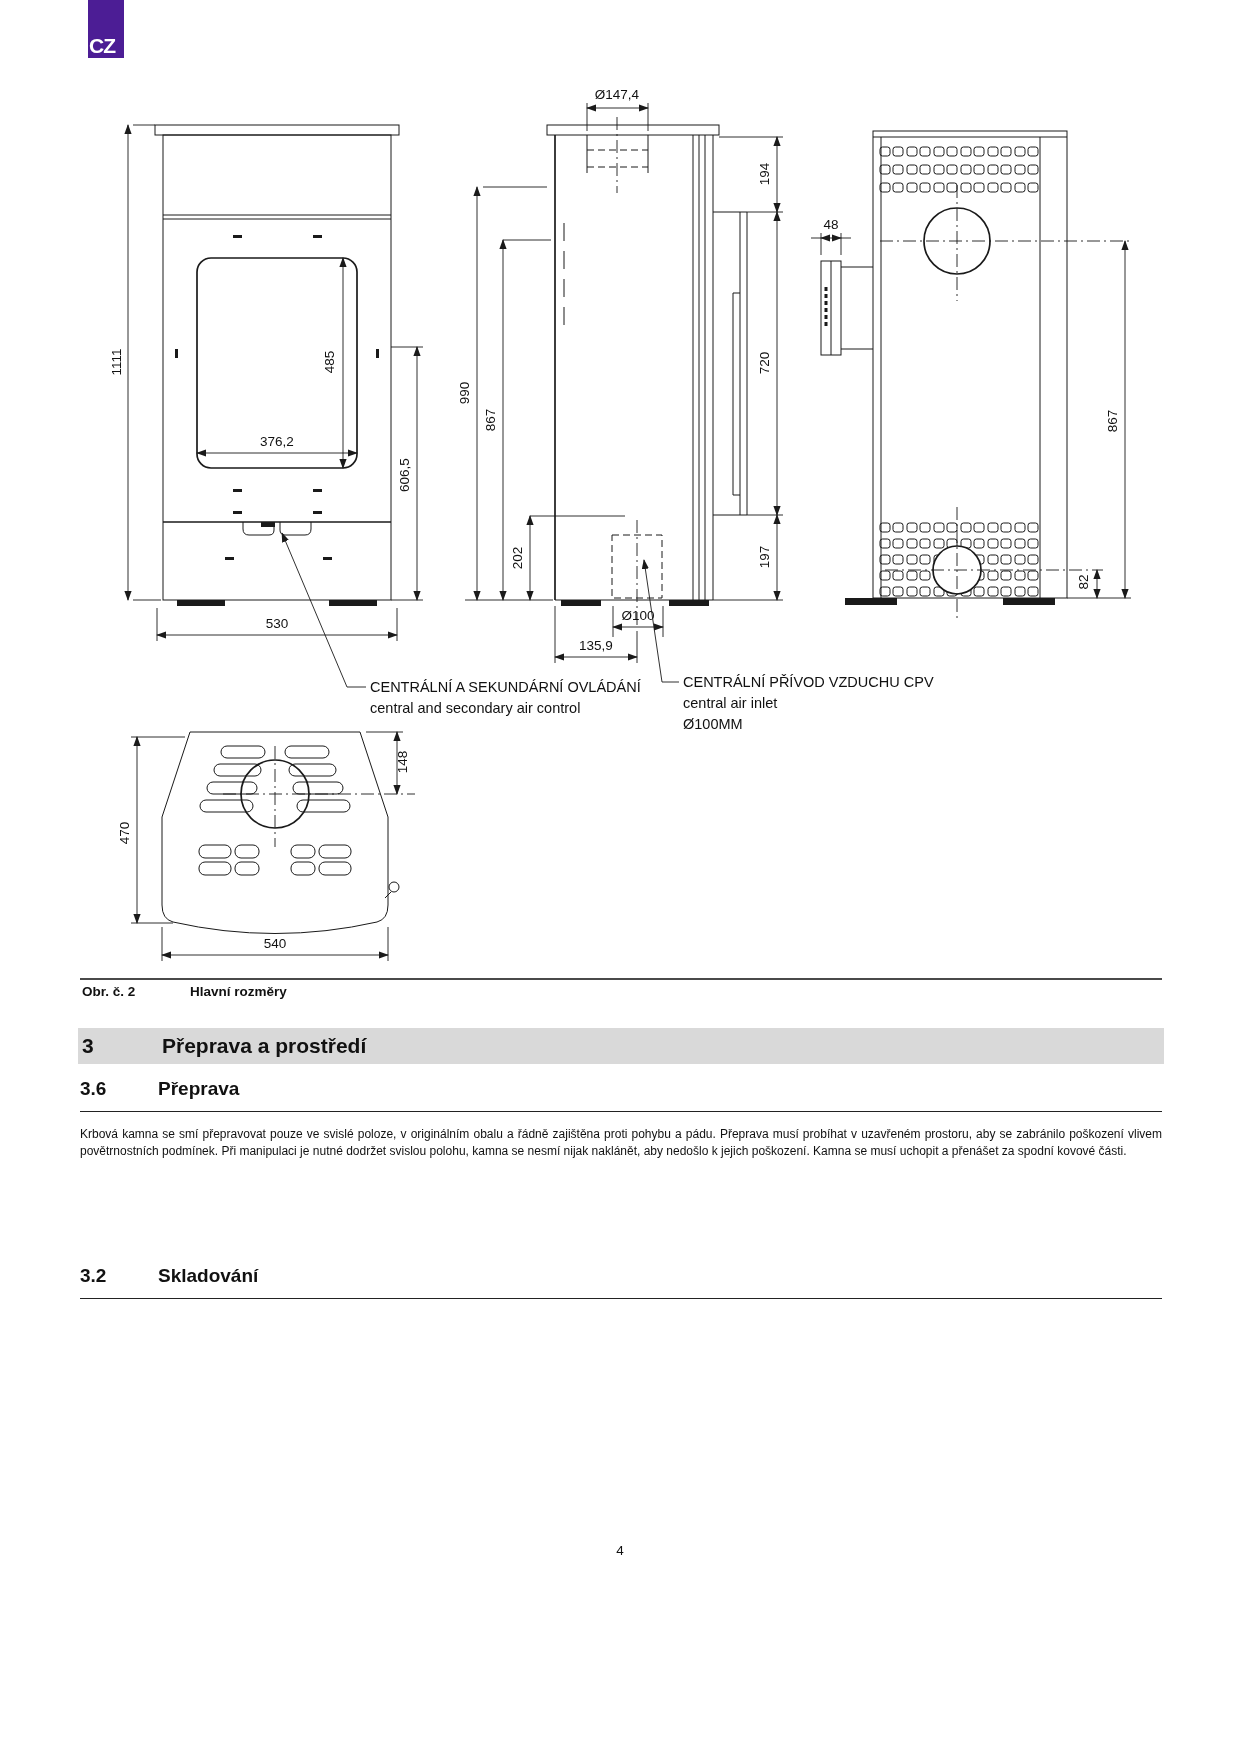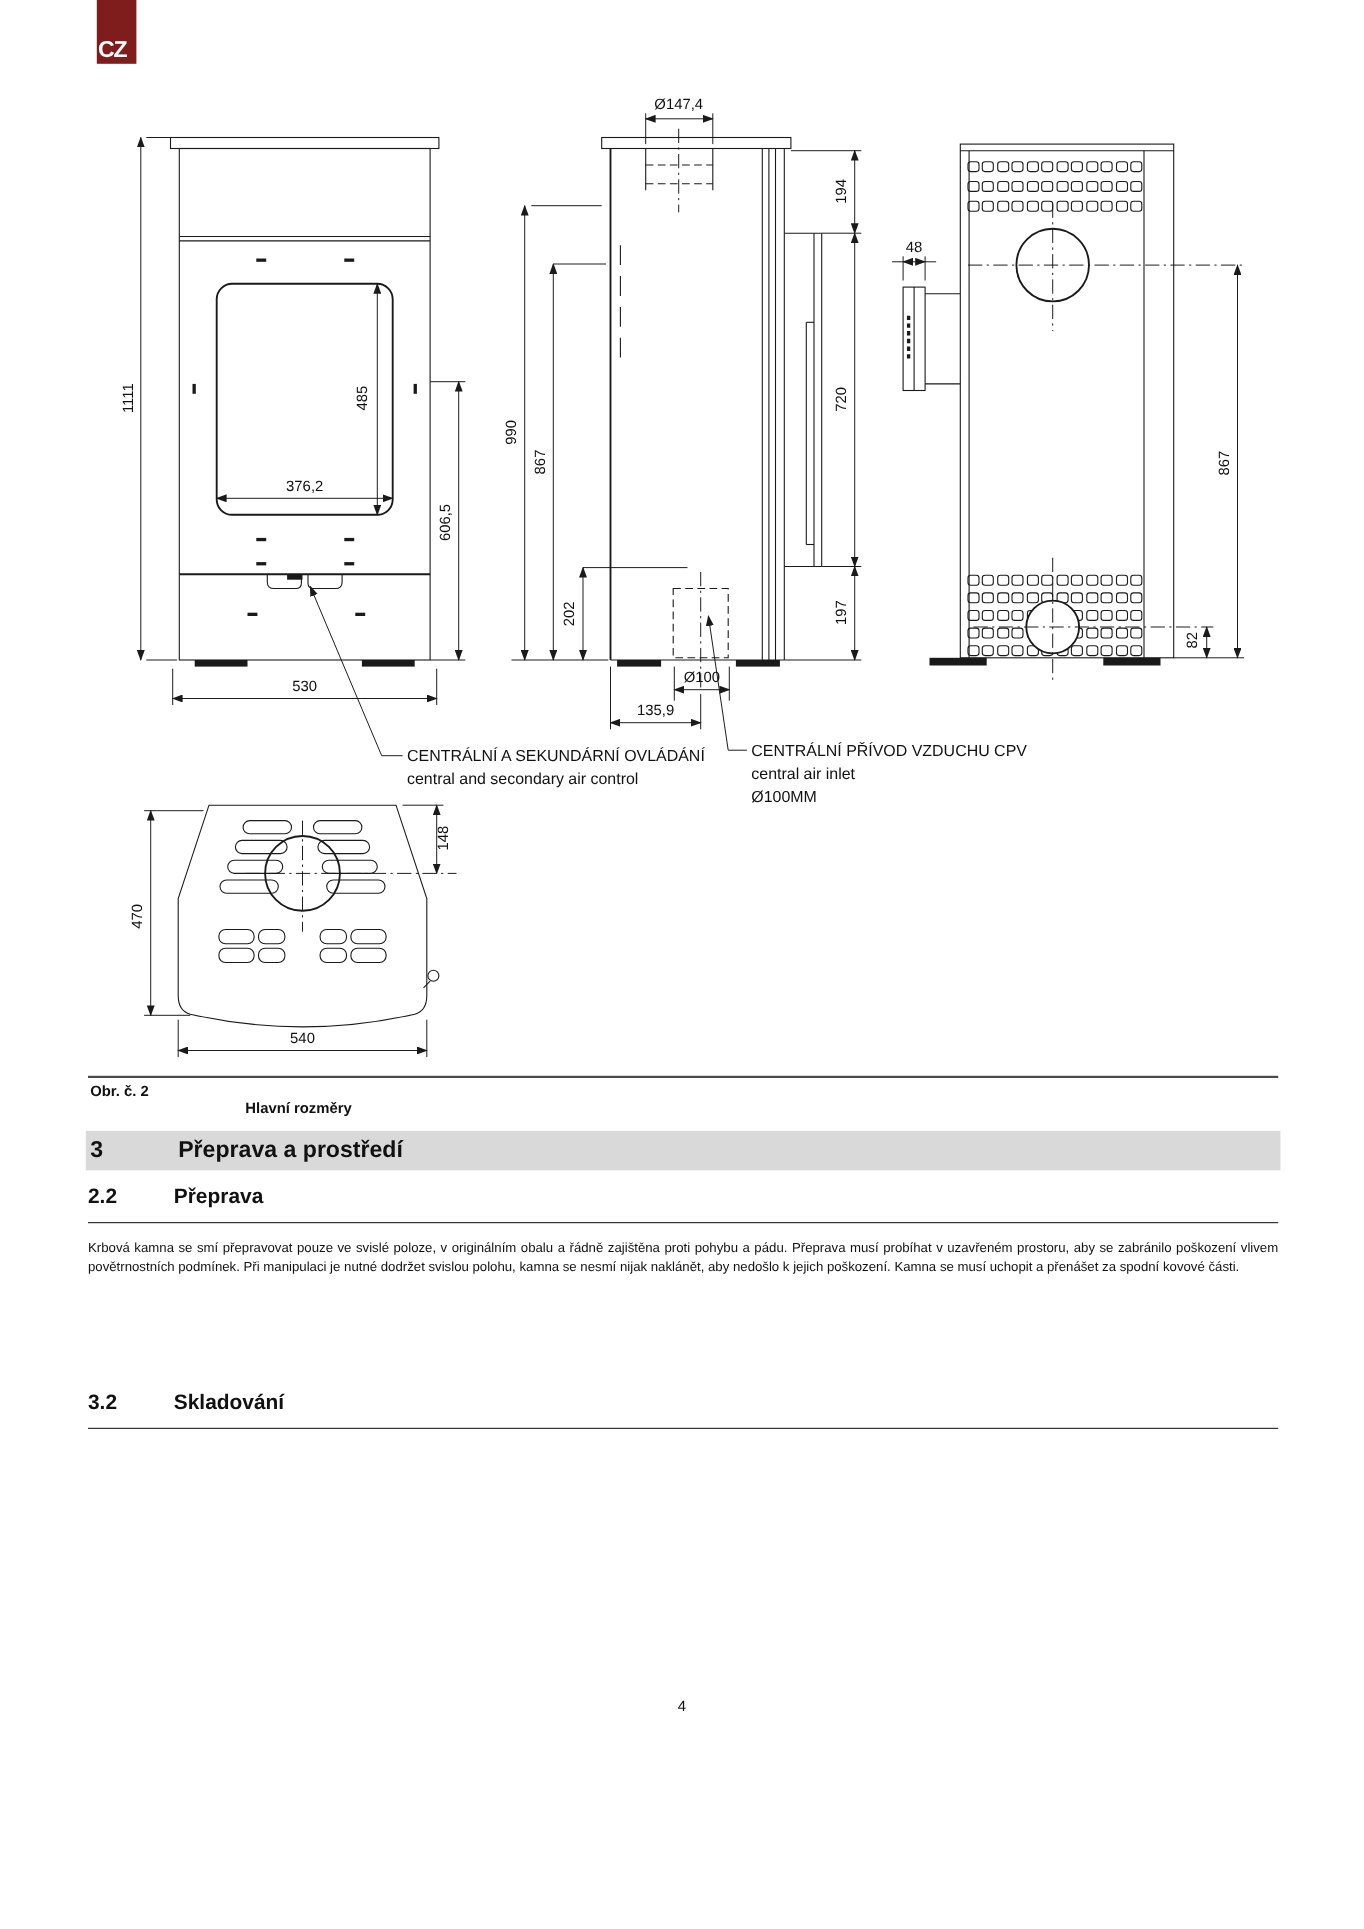--- a/index.html
+++ b/index.html
@@ -1,35 +1,35 @@
 <!DOCTYPE html>
 <html><head>
 <meta charset="utf-8">
 <style>
   html,body{margin:0;padding:0;background:#e8e8e8;}
   .page{position:relative;width:1240px;height:1754px;background:#ffffff;margin:0 auto;
         font-family:"Liberation Sans",sans-serif;color:#111;overflow:hidden;}
-  .cz-badge{position:absolute;left:88px;top:0;width:36px;height:58px;background:#7f1d1d;
+  .cz-badge{position:absolute;left:88px;top:0;width:36px;height:58px;background:#4c1d95;
         display:flex;align-items:flex-end;}
   .cz-badge span{color:#ffffff;font-weight:bold;font-size:21px;line-height:1;padding:0 1px 2px 1px;
         letter-spacing:-1px;}
   .drawing{position:absolute;left:85px;top:65px;width:1080px;height:900px;}
   svg{display:block;}
   .ln{stroke:#1a1a1a;stroke-width:1;fill:none;}
   .ln2{stroke:#1a1a1a;stroke-width:1.7;fill:none;}
   .dim{stroke:#1a1a1a;stroke-width:0.9;fill:none;}
   .dash{stroke:#1a1a1a;stroke-width:1;fill:none;stroke-dasharray:7 4;}
   .cdash{stroke:#1a1a1a;stroke-width:0.9;fill:none;stroke-dasharray:13 4 2 4;}
   .blk{fill:#1a1a1a;stroke:none;}
   .wfill{fill:#ffffff;}
   text.dlabel{font-family:"Liberation Sans",sans-serif;font-size:13.5px;fill:#111;}
   text.clabel{font-family:"Liberation Sans",sans-serif;font-size:14.5px;fill:#111;}
   .rule{position:absolute;left:80px;width:1082px;height:2px;background:#4a4a4a;}
   .caption{position:absolute;left:82px;top:984px;font-size:13.5px;font-weight:bold;}
-  .caption .cap-text{position:absolute;left:108px;top:16px;white-space:nowrap;margin-left:33px;}
+  .caption .cap-text{position:absolute;left:108px;top:0;white-space:nowrap;}
   .h-bar{position:absolute;left:78px;top:1028px;width:1086px;height:36px;background:#d9d9d9;
         display:flex;align-items:center;font-size:21px;font-weight:bold;}
   .h-bar .num{width:80px;padding-left:4px;}
   .h-sub{position:absolute;left:80px;width:1082px;display:flex;align-items:flex-end;
         font-size:19px;font-weight:bold;border-bottom:1.6px solid #222;padding-bottom:11px;}
   .h-sub .num{width:78px;}
   .body-text{position:absolute;left:80px;width:1082px;font-size:12px;line-height:1.42;
         text-align:justify;}
   .bold-note{font-weight:bold;}
   .page-num{position:absolute;left:0;top:1543px;width:100%;text-align:center;font-size:13.5px;}
@@ -312,21 +312,21 @@
     <span>Obr. č. 2</span>
     <span class="cap-text">Hlavní rozměry</span>
   </div>
 
   <div class="h-bar">
     <span class="num">3</span>
     <span>Přeprava a prostředí</span>
   </div>
 
   <div class="h-sub" style="top:1078px;">
-    <span class="num">2.2</span>
+    <span class="num">3.6</span>
     <span>Přeprava</span>
   </div>
 
   <div class="body-text" style="top:1126px;">Krbová kamna se smí přepravovat pouze ve svislé poloze, v originálním obalu a řádně zajištěna proti pohybu a pádu. Přeprava musí probíhat v uzavřeném prostoru, aby se zabránilo poškození vlivem povětrnostních podmínek. Při manipulaci je nutné dodržet svislou polohu, kamna se nesmí nijak naklánět, aby nedošlo k jejich poškození. Kamna se musí uchopit a přenášet za spodní kovové části.</div>
 
 
   <div class="h-sub" style="top:1240px;margin-top:25px;">
     <span class="num">3.2</span>
     <span>Skladování</span>
   </div>

